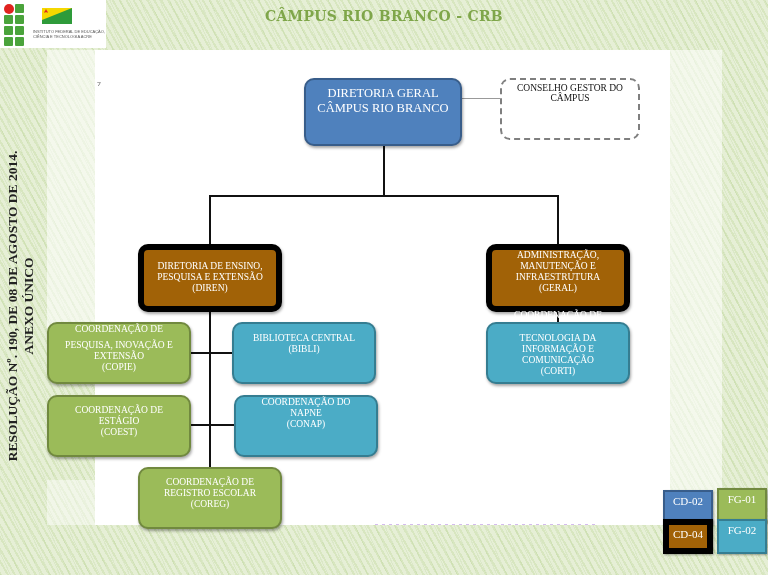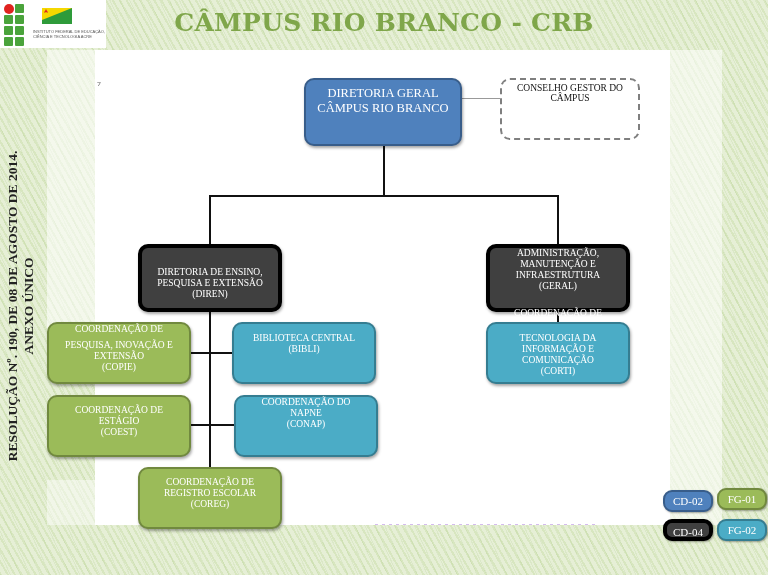--- a/index.html
+++ b/index.html
@@ -17,58 +17,58 @@
   #white-area { left: 95px; top: 50px; width: 575px; height: 475px; background: #fff; }
   #fade-right { left: 670px; top: 50px; width: 52px; height: 475px; background: rgba(255,255,255,0.55); }
   #fade-left { left: 47px; top: 50px; width: 48px; height: 310px; background: rgba(255,255,255,0.55); }
   #fade-bottom { left: 47px; top: 480px; width: 48px; height: 45px; background: rgba(255,255,255,0.45); }
 
   
   .sq { position: absolute; width: 9px; height: 9px; background: #4aa33b; border-radius: 1px; }
   .dot { position: absolute; width: 10px; height: 10px; background: #e0231f; border-radius: 50%; }
   #logo-text { left: 33px; top: 30px; font-family: "Liberation Sans", sans-serif; font-size: 4px; color: #555; line-height: 4.6px; width: 72px; }
 
-  #title { left: 0; width: 768px; top: 8px; text-align: center; font-family: "DejaVu Serif", serif; font-weight: bold; font-size: 25px; color: #7fa64a; letter-spacing: 0.3px; }
+  #title { left: 0; width: 768px; top: 8px; text-align: center; font-family: "DejaVu Serif", serif; font-weight: bold; font-size: 14px; color: #7fa64a; letter-spacing: 0.3px; }
 
   #side-text {
     left: 21px; top: 306px; transform: translate(-50%, -50%) rotate(-90deg);
     white-space: nowrap; text-align: center; font-family: "Liberation Serif", serif;
     font-weight: bold; font-size: 13.5px; color: #222; line-height: 16px;
   }
 
   
   .box {
     position: absolute; box-sizing: border-box; border-radius: 10px;
     color: #fff; text-align: center; font-family: "Liberation Serif", serif;
     font-size: 9.5px; line-height: 11px; padding-top: 6px;
     box-shadow: 1px 2px 3px rgba(0,0,0,0.35);
   }
   .blue { background: #4f81bd; border: 2px solid #385d8a; }
-  .red { background: #404040; border: 4px solid #000000; }
+  .red { background: #a16207; border: 6px solid #000000; }
   .green { background: #9bbb59; border: 2px solid #71893f; }
   .teal { background: #4bacc6; border: 2px solid #357d91; }
 
   #dirge { left: 304px; top: 78px; width: 158px; height: 68px; font-size: 12.5px; line-height: 15px; padding-top: 6px; }
   #conselho { left: 500px; top: 78px; width: 140px; height: 62px; background: #fff; border: 2px dashed #7f7f7f; border-radius: 10px; color: #111; font-size: 9.5px; line-height: 10px; padding-top: 3px; box-shadow: none; }
-  #diren { left: 138px; top: 244px; width: 144px; height: 68px; padding-top: 19px; }
+  #diren { left: 138px; top: 244px; width: 144px; height: 68px; padding-top: 11px; }
   #dirai { left: 486px; top: 244px; width: 144px; height: 68px; padding-top: 0px; overflow: visible; }
   #dirai .over { position: absolute; left: 0; right: 0; top: 60px; font-size: 9.5px; color: #fff; }
   #corti { left: 486px; top: 322px; width: 144px; height: 62px; padding-top: 9px; }
   #copie { left: 47px; top: 322px; width: 144px; height: 62px; padding-top: 0px; }
   #bibli { left: 232px; top: 322px; width: 144px; height: 62px; padding-top: 9px; }
   #coest { left: 47px; top: 395px; width: 144px; height: 62px; padding-top: 8px; }
   #conap { left: 234px; top: 395px; width: 144px; height: 62px; padding-top: 0px; }
   #coreg { left: 138px; top: 467px; width: 144px; height: 62px; padding-top: 8px; }
 
   
   .line { position: absolute; background: #111; }
   #conselho-link { left: 462px; top: 98px; width: 38px; height: 1px; background: #999; }
 
   
-  .leg { position: absolute; box-sizing: border-box; width: 50px; height: 22px; border-radius: 9px; color: #fff; font-family: "Liberation Serif", serif; font-size: 11px; line-height: 19px; text-align: center; box-shadow: 1px 1px 2px rgba(0,0,0,0.35); }
+  .leg { position: absolute; box-sizing: border-box; width: 50px; height: 35px; border-radius: 0; color: #fff; font-family: "Liberation Serif", serif; font-size: 11px; line-height: 19px; text-align: center; box-shadow: 1px 1px 2px rgba(0,0,0,0.35); }
   #mark { left: 97px; top: 79px; font-size: 7px; color: #666; font-family: "Liberation Sans", sans-serif; }
   #noise { left: 375px; top: 524px; width: 220px; height: 1px; background: repeating-linear-gradient(90deg, rgba(170,120,220,0.5) 0 3px, transparent 3px 7px); }
 </style>
 </head>
 <body>
 
 <div class="abs" id="logo-panel">
   <div>
     <div class="dot" style="left:4px;top:4px;"></div>
     <div class="sq" style="left:15px;top:4px;"></div>

